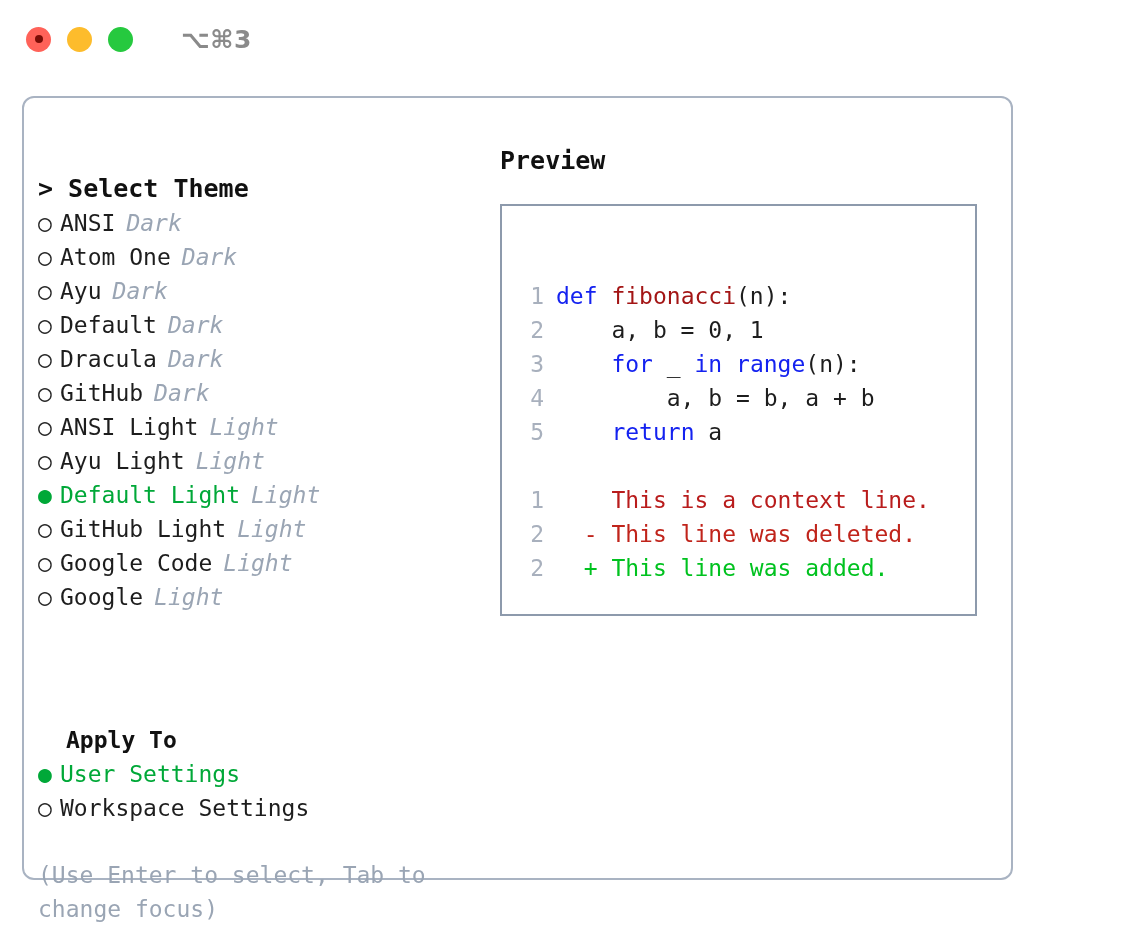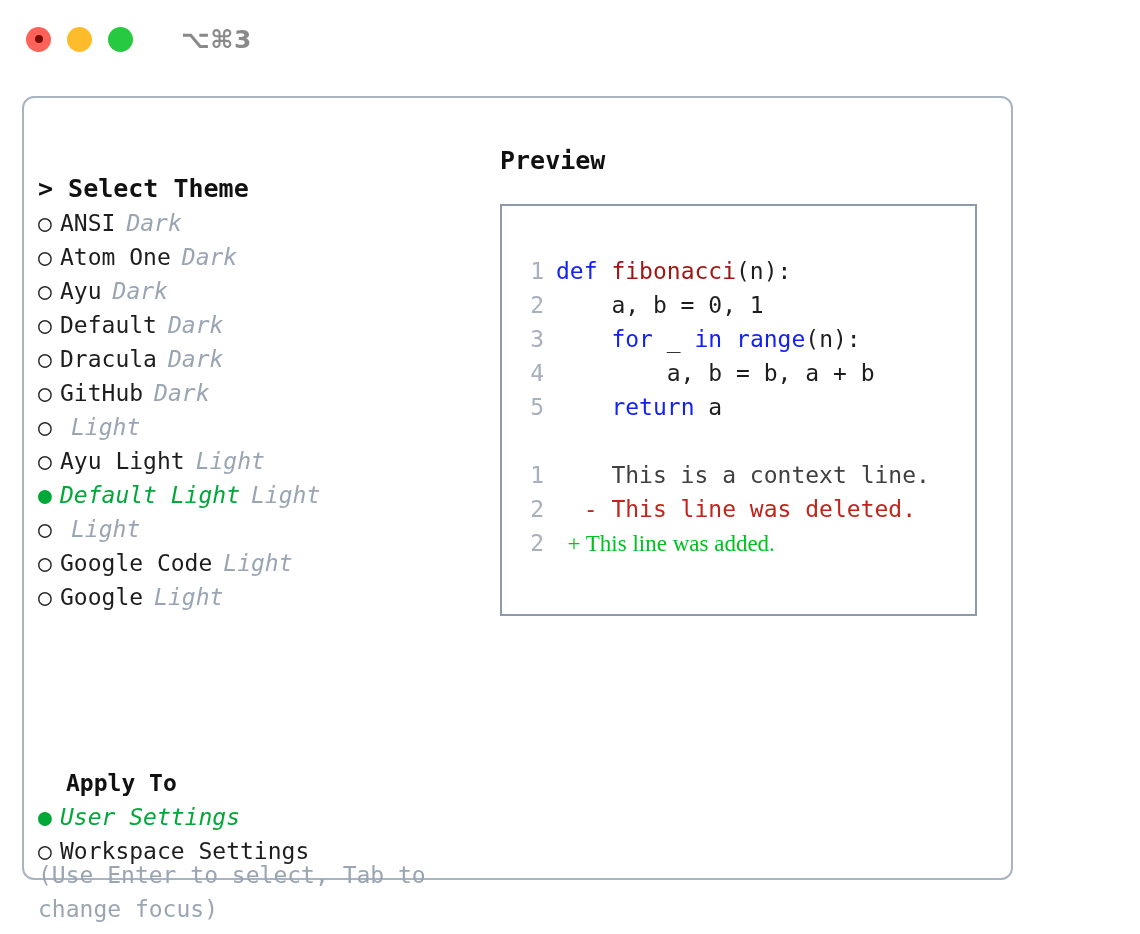--- a/index.html
+++ b/index.html
@@ -125,34 +125,33 @@
     flex: 0 0 22px;
     font-size: 23px;
     color: #2b2b2b;
     line-height: 34px;
     display: block;
   }
   .theme-row.selected .bullet { color: #00a838; }
   .theme-label {
     color: #1d1d1d;
   }
-  .theme-row.selected .theme-label { color: #00a838; font-style: italic; }
+  .theme-row.selected .theme-label { color: #00a838; }
   .theme-tag {
     color: #9aa5b4;
     padding-left: 11px;
     font-style: italic;
   }
 
   
   #apply-to-block {
     position: absolute;
     left: 14px;
     top: 625px;
     width: 460px;
-    margin-top: 43px;
   }
   .apply-header {
     font-size: 23px;
     font-weight: 700;
     color: #111111;
     line-height: 34px;
     height: 34px;
     padding-left: 28px;
     white-space: pre;
   }
@@ -211,31 +210,31 @@
     white-space: pre;
   }
   .gutter {
     flex: 0 0 30px;
     width: 30px;
     text-align: right;
     color: #a8b0bd;
     padding-right: 12px;
     box-sizing: content-box;
   }
-  .code-text { white-space: pre; }
+  .code-text { white-space: pre; margin-top: 25px; }
 
   .tok-kw    { color: #1422f0; }
   .tok-fn    { color: #a31515; }
   .tok-plain { color: #1d1d1d; }
 
   .blank-line { height: 34px; }
 
-  .diff-ctx { color: #404040; }
+  .diff-ctx { color: #b91c1c; }
   .diff-del { color: #c0241b; }
-  .diff-add { color: #00c21f; font-family: Liberation Serif, serif; }
+  .diff-add { color: #00c21f; }
 </style>
 </head>
 <body>
 
 <div id="window-shell">
 
   <div id="title-bar">
     <div class="traffic-lights">
       <span class="tl tl-red"></span>
       <span class="tl tl-yellow"></span>
@@ -249,24 +248,24 @@
 
       <div id="theme-column">
         <div class="section-header">&gt; Select Theme</div>
         <ul class="theme-list" id="theme-list">
             <li class="theme-row"><span class="bullet">○</span><span class="theme-label">ANSI</span><span class="theme-tag">Dark</span></li>
             <li class="theme-row"><span class="bullet">○</span><span class="theme-label">Atom One</span><span class="theme-tag">Dark</span></li>
             <li class="theme-row"><span class="bullet">○</span><span class="theme-label">Ayu</span><span class="theme-tag">Dark</span></li>
             <li class="theme-row"><span class="bullet">○</span><span class="theme-label">Default</span><span class="theme-tag">Dark</span></li>
             <li class="theme-row"><span class="bullet">○</span><span class="theme-label">Dracula</span><span class="theme-tag">Dark</span></li>
             <li class="theme-row"><span class="bullet">○</span><span class="theme-label">GitHub</span><span class="theme-tag">Dark</span></li>
-            <li class="theme-row"><span class="bullet">○</span><span class="theme-tag">Light</span></li>
+            <li class="theme-row"><span class="bullet">○</span><span class="theme-label">ANSI Light</span><span class="theme-tag">Light</span></li>
             <li class="theme-row"><span class="bullet">○</span><span class="theme-label">Ayu Light</span><span class="theme-tag">Light</span></li>
             <li class="theme-row selected"><span class="bullet">●</span><span class="theme-label">Default Light</span><span class="theme-tag">Light</span></li>
-            <li class="theme-row"><span class="bullet">○</span><span class="theme-tag">Light</span></li>
+            <li class="theme-row"><span class="bullet">○</span><span class="theme-label">GitHub Light</span><span class="theme-tag">Light</span></li>
             <li class="theme-row"><span class="bullet">○</span><span class="theme-label">Google Code</span><span class="theme-tag">Light</span></li>
             <li class="theme-row"><span class="bullet">○</span><span class="theme-label">Google</span><span class="theme-tag">Light</span></li>
           </ul>
       </div>
 
       <div id="apply-to-block">
         <div class="apply-header">Apply To</div>
         <ul class="theme-list" id="apply-list">
             <li class="theme-row selected"><span class="bullet">●</span><span class="theme-label">User Settings</span></li>
             <li class="theme-row"><span class="bullet">○</span><span class="theme-label">Workspace Settings</span></li>

